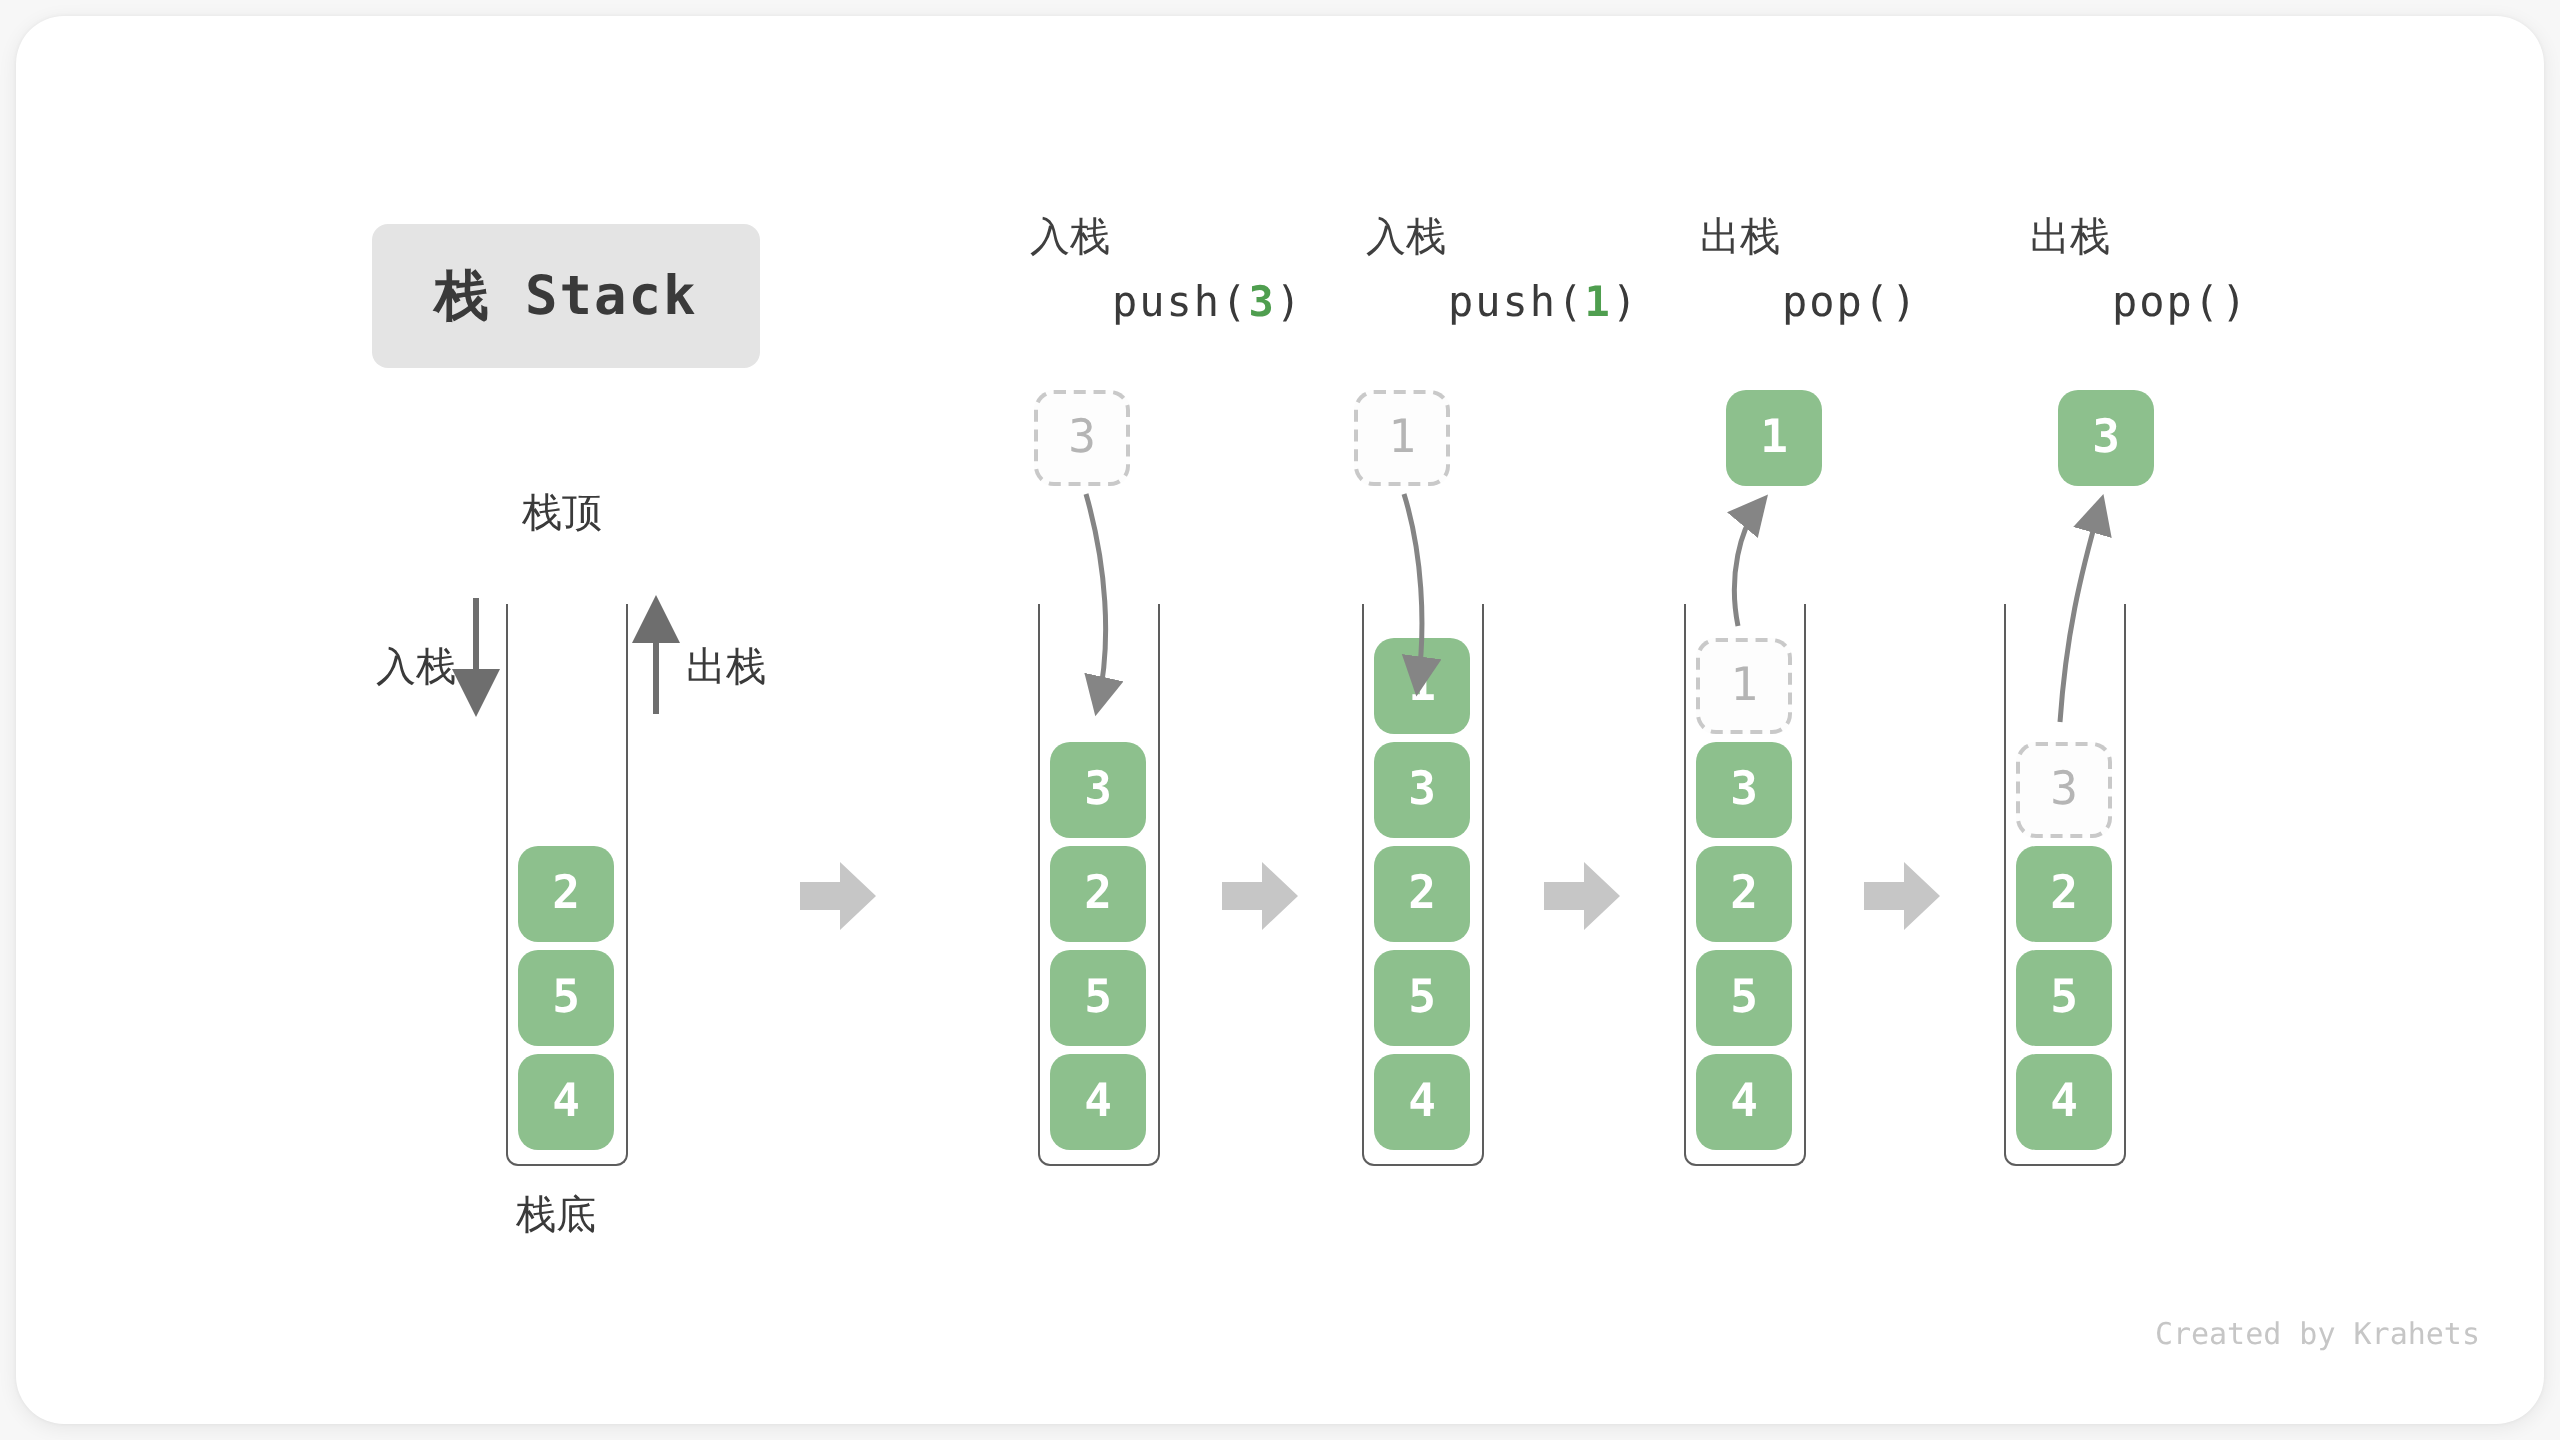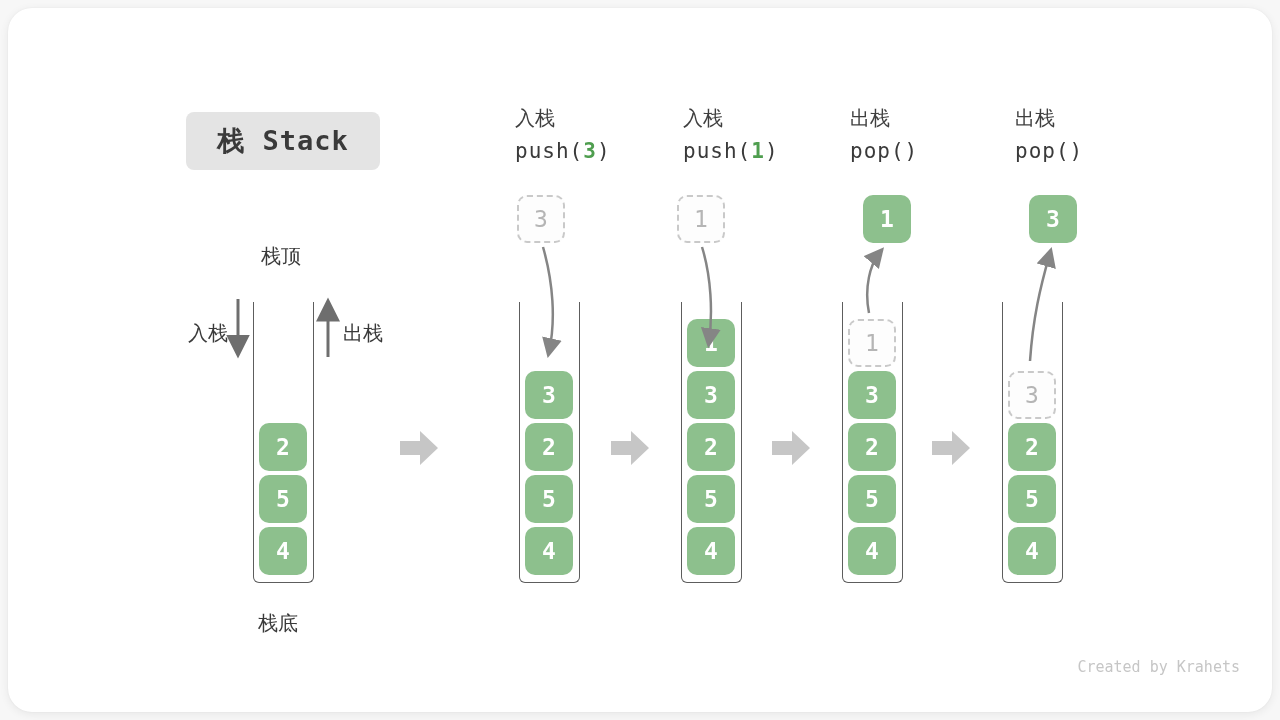--- a/index.html
+++ b/index.html
@@ -20,39 +20,39 @@
     width:1280px;height:720px;position:relative;
     background:#f7f7f7;overflow:hidden;
     font-family:"Liberation Sans",sans-serif;
   }
   .card{
     position:absolute;left:8px;top:8px;width:1264px;height:704px;
     background:#ffffff;border-radius:24px;
     box-shadow:0 2px 10px rgba(0,0,0,0.07),0 0 2px rgba(0,0,0,0.05);
   }
   .title-box{
-    position:absolute;left:186px;top:112px;width:194px;height:58px;
+    position:absolute;left:186px;top:112px;width:194px;height:72px;
     background:var(--title-bg);border-radius:8px;
     display:flex;align-items:center;justify-content:center;
     font-family:"DejaVu Sans Mono",monospace;
     font-size:27px;font-weight:bold;color:var(--dark);letter-spacing:1px;
   }
   .side-label{
     position:absolute;font-size:20px;font-weight:normal;color:var(--dark);
     white-space:nowrap;
   }
   #label-stack-top{left:261px;top:243px;}
-  #label-stack-bottom{left:258px;top:610px;}
+  #label-stack-bottom{left:258px;top:594px;}
   #label-push-side{left:188px;top:320px;}
   #label-pop-side{left:343px;top:320px;}
   .op-label{position:absolute;top:105px;}
   .op-cn{font-size:20px;color:#3f3f3f;margin-bottom:7px;}
   .op-code{
     font-family:"DejaVu Sans Mono",monospace;font-size:21px;
-    color:var(--dark);letter-spacing:1px;
+    color:var(--dark);letter-spacing:1px;margin-left:41px;
   }
   .op-code .arg{color:var(--arg-green);font-weight:bold;}
   .cell{
     width:48px;height:48px;border-radius:10px;box-sizing:border-box;
     display:flex;align-items:center;justify-content:center;
     font-family:"DejaVu Sans Mono",monospace;font-size:23px;
   }
   .cell.solid{background:var(--green);color:#ffffff;font-weight:600;}
   .cell.ghost{
     background:#fdfdfd;border:2px dashed var(--ghost-border);

